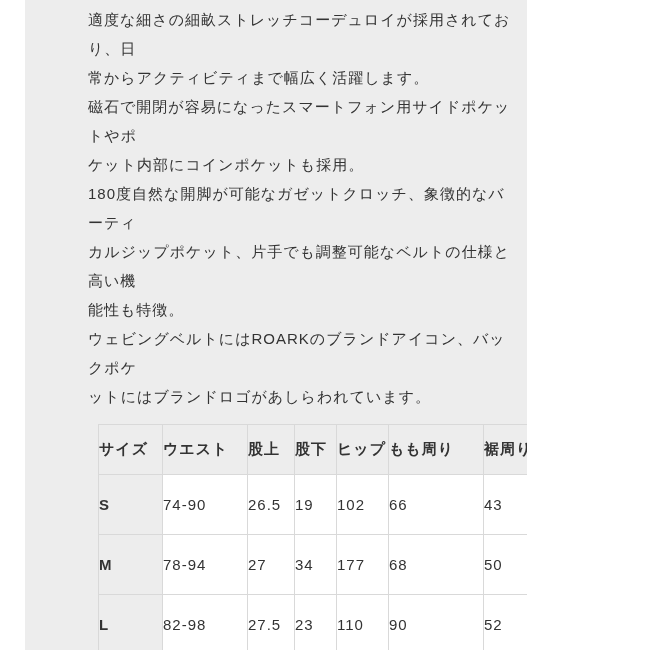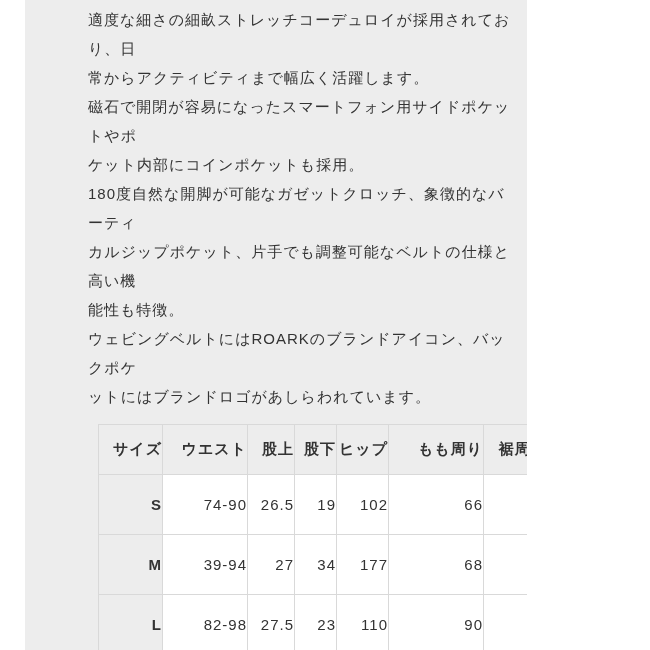--- a/index.html
+++ b/index.html
@@ -43,21 +43,21 @@
     margin: 13px 0 0 73px;
     border-collapse: collapse;
     table-layout: fixed;
     width: 449px;
     font-size: 15px;
     letter-spacing: 1px;
     color: var(--text-color, #333333);
   }
   .size-table th, .size-table td {
     border: 1px solid var(--border-color, #d9d9d9);
-    text-align: right;
+    text-align: left;
     vertical-align: middle;
     overflow: hidden;
   }
   .size-table thead tr { height: 50px; }
   .size-table tbody tr { height: 60px; }
   .size-table th {
     background: var(--panel-bg, #ededed);
     font-weight: bold;
     font-size: 15px;
   }
@@ -113,21 +113,21 @@
         <td class="size-cell">S</td>
         <td class="val-cell">74-90</td>
         <td class="val-cell">26.5</td>
         <td class="val-cell">19</td>
         <td class="val-cell">102</td>
         <td class="val-cell">66</td>
         <td class="val-cell">43</td>
       </tr>
       <tr>
         <td class="size-cell">M</td>
-        <td class="val-cell">39-94</td>
+        <td class="val-cell">78-94</td>
         <td class="val-cell">27</td>
         <td class="val-cell">34</td>
         <td class="val-cell">177</td>
         <td class="val-cell">68</td>
         <td class="val-cell">50</td>
       </tr>
       <tr>
         <td class="size-cell">L</td>
         <td class="val-cell">82-98</td>
         <td class="val-cell">27.5</td>

